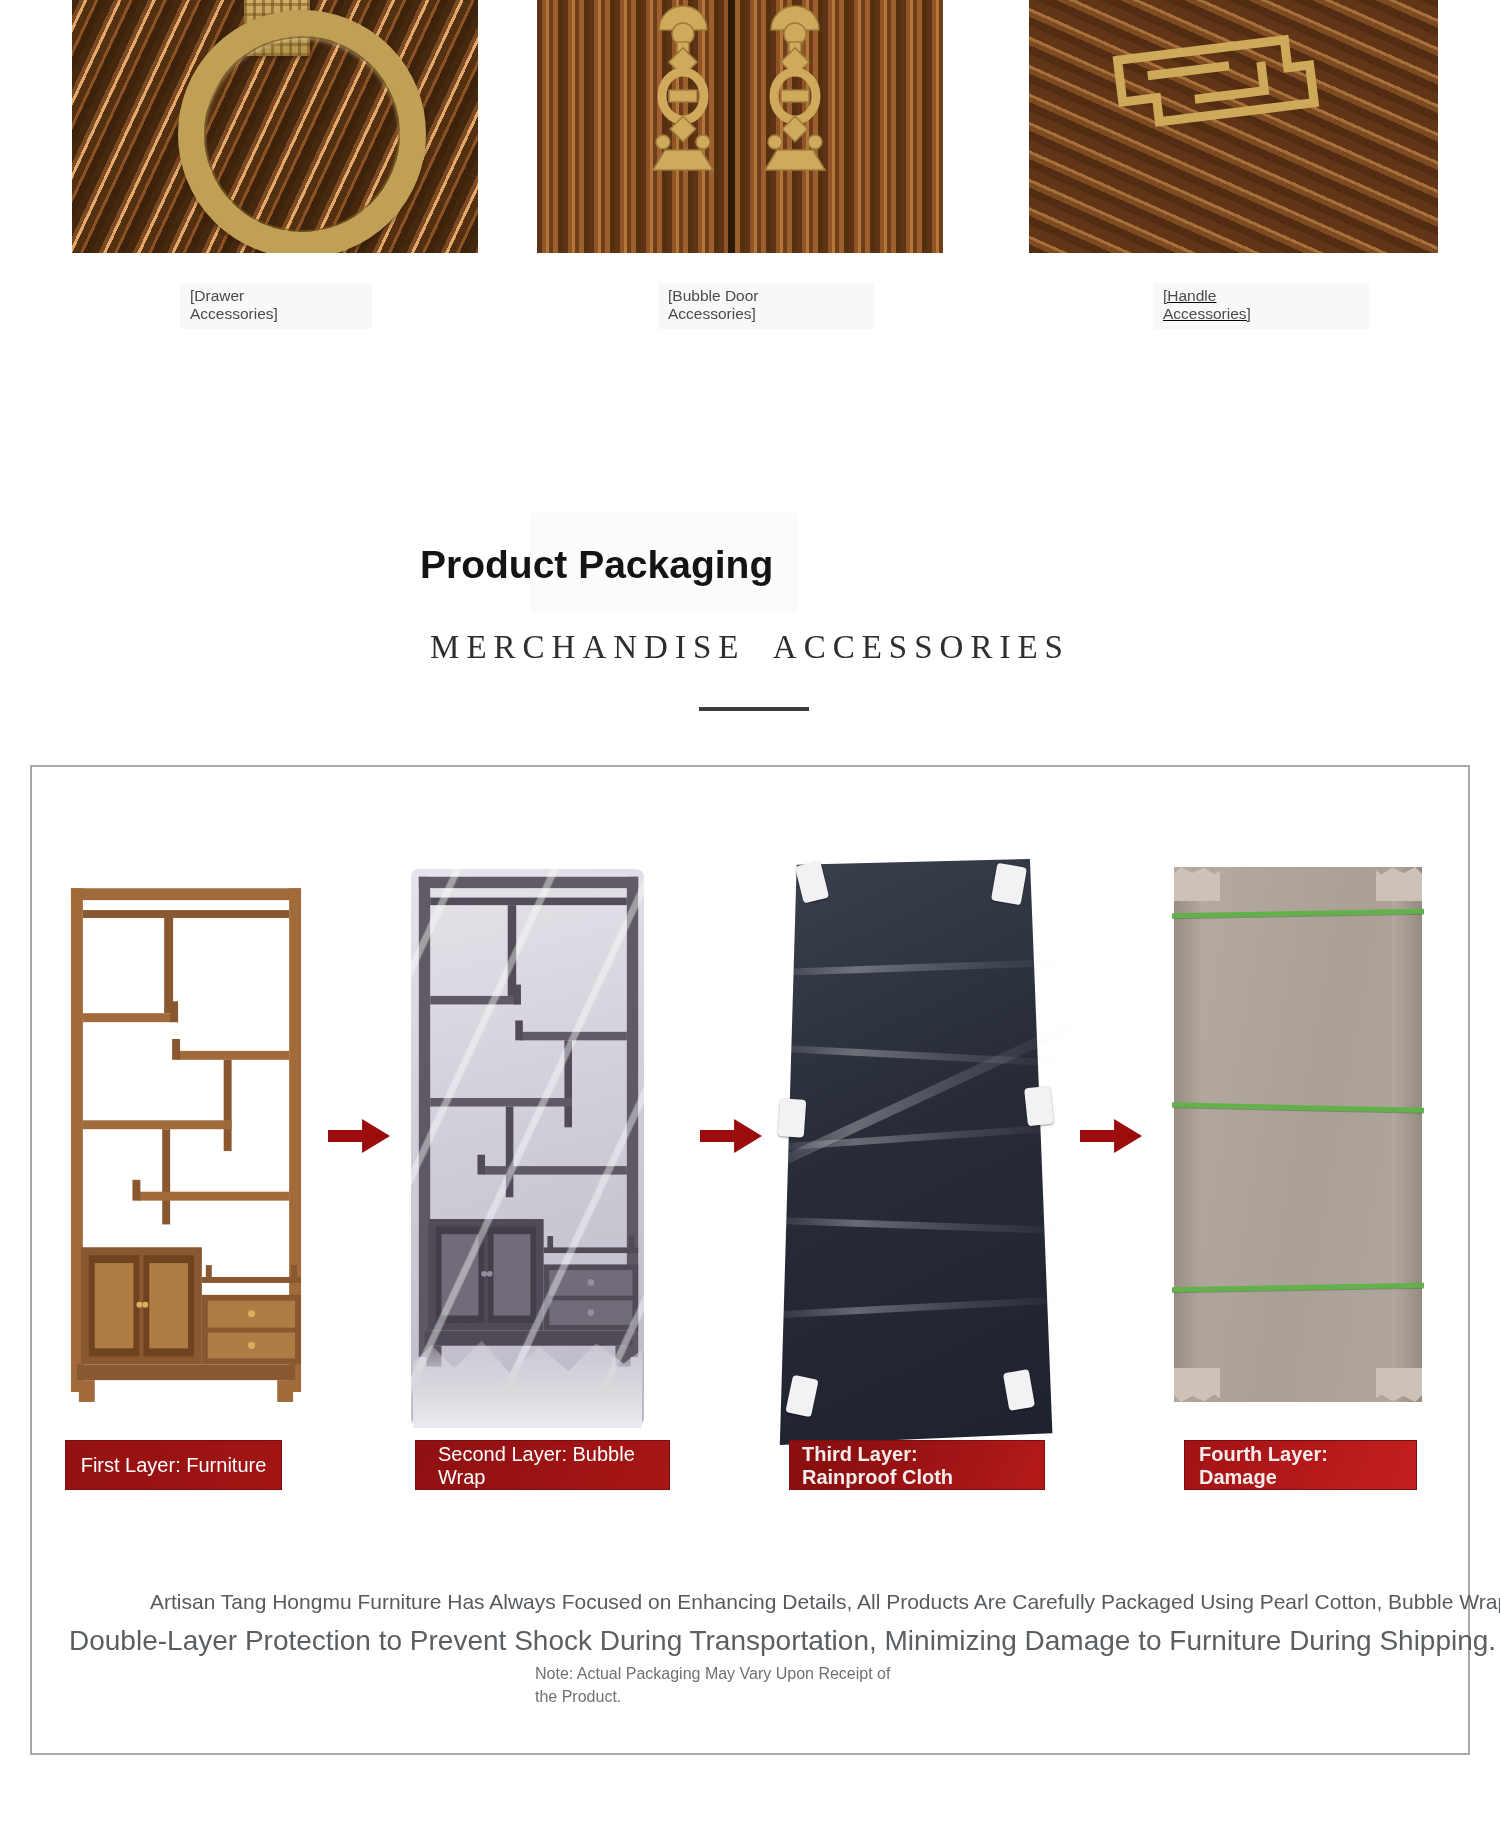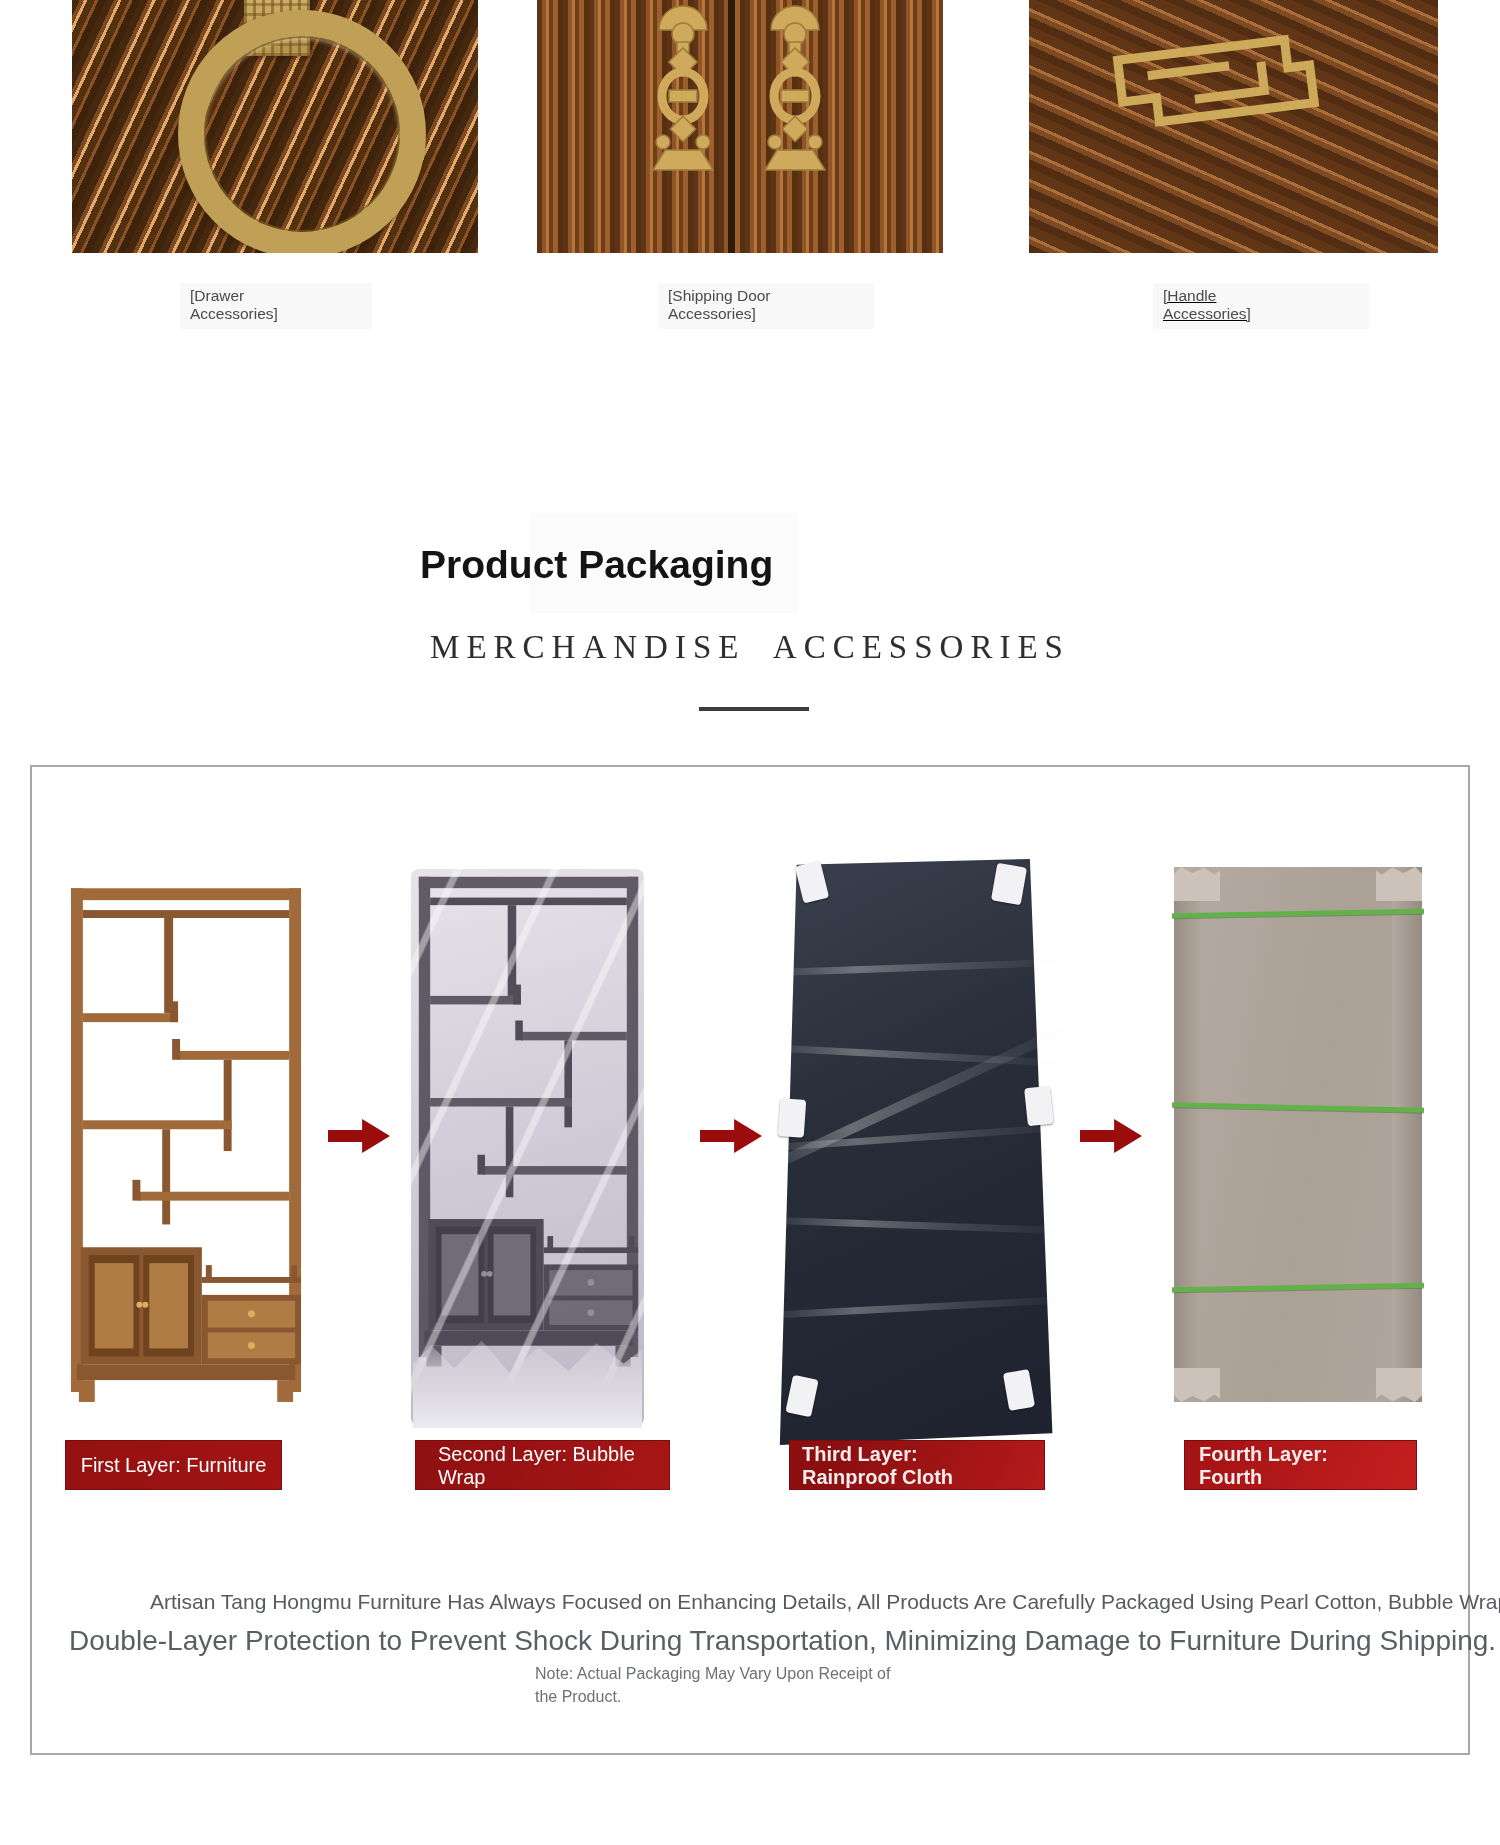--- a/index.html
+++ b/index.html
@@ -194,21 +194,21 @@
         <path d="M150 31 V60 H80"></path>
       </g>
     </svg>
   </div>
 
   <div class="caption cap1">
     <span>[Drawer</span>
     <span>Accessories]</span>
   </div>
   <div class="caption cap2">
-    <span>[Shipping Door</span>
+    <span>[Bubble Door</span>
     <span>Accessories]</span>
   </div>
   <div class="caption cap3">
     <span>[Handle</span>
     <span>Accessories]</span>
   </div>
 
   <div class="title-bg"></div>
   <div class="page-title">Product Packaging</div>
   <div class="page-subtitle">MERCHANDISE ACCESSORIES</div>
@@ -270,21 +270,21 @@
     <div class="step-label lb2">
       <span>Second Layer: Bubble</span>
       <span>Wrap</span>
     </div>
     <div class="step-label lb3">
       <span>Third Layer:</span>
       <span>Rainproof Cloth</span>
     </div>
     <div class="step-label lb4">
       <span>Fourth Layer:</span>
-      <span>Fourth</span>
+      <span>Damage</span>
     </div>
 
     <div class="desc1">Artisan Tang Hongmu Furniture Has Always Focused on Enhancing Details, All Products Are Carefully Packaged Using Pearl Cotton, Bubble Wrap</div>
     <div class="desc2">Double-Layer Protection to Prevent Shock During Transportation, Minimizing Damage to Furniture During Shipping.</div>
     <div class="note">
       <span>Note: Actual Packaging May Vary Upon Receipt of</span>
       <span>the Product.</span>
     </div>
 
   </div>

